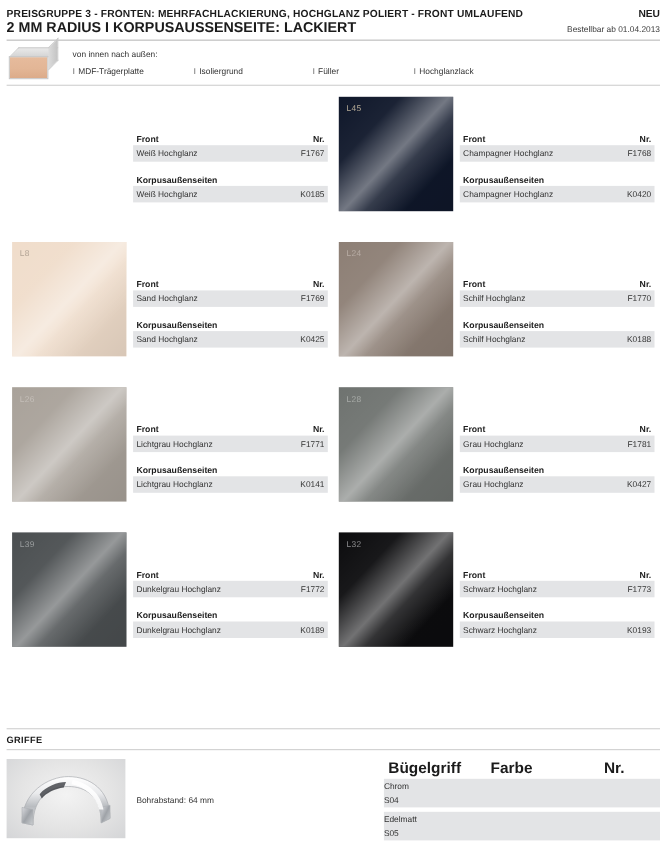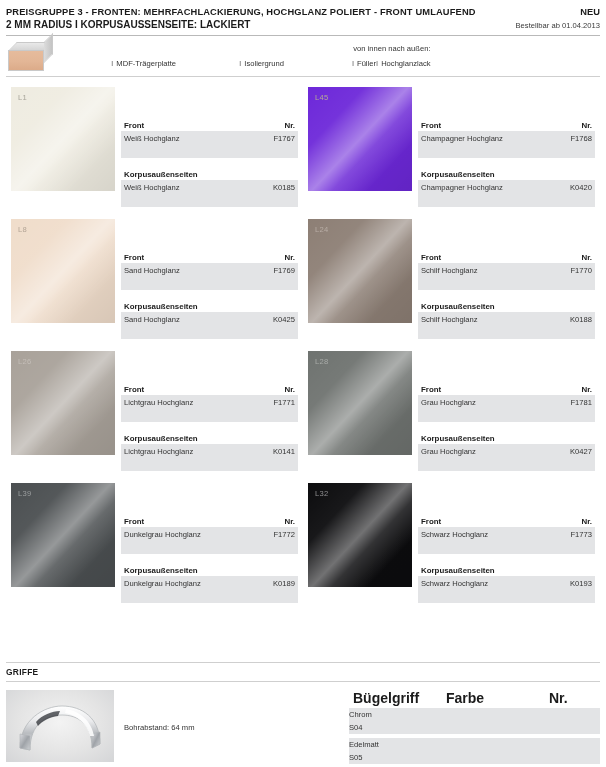--- a/index.html
+++ b/index.html
@@ -38,21 +38,21 @@
     background: linear-gradient(to bottom,#e9e9e9,#d3d3d3);
     transform: skewX(-45deg); transform-origin: bottom left;
     border: 1px solid #c9c9c9; border-bottom: none;
   }
   .mdf-side {
     position: absolute; left: 36px; top: 0px; width: 9px; height: 21px;
     background: linear-gradient(to right,#dcdcdc,#c4c4c4);
     transform: skewY(-45deg); transform-origin: top left;
     border: 1px solid #c9c9c9; border-left: none;
   }
-  .buildup-text { margin-left: 12px; padding-top: 1px; text-align: right; }
+  .buildup-text { margin-left: 12px; padding-top: 1px; }
   .buildup-caption { font-size: 7.6px; color: #333; line-height: 11px; }
   .layers { display: flex; margin-top: 5px; }
   .layer { font-size: 7.6px; color: #333; white-space: nowrap; }
   .layer .bar { color: #9a9a9a; margin-right: 3px; font-weight: bold; }
   .layer:nth-child(1) { width: 110px; }
   .layer:nth-child(2) { width: 108px; }
   .layer:nth-child(3) { width: 92px; }
 
   
   .grid { margin-top: 6px; }
@@ -86,21 +86,21 @@
   }
 
   .spec { position: absolute; left: 115px; top: 38px; width: 177px; }
   .spec-head {
     display: flex; justify-content: space-between;
     font-size: 7.9px; font-weight: bold; color: #1b1b1b; padding: 0 3px 1px 3px;
   }
   .spec-row {
     display: flex; justify-content: space-between;
     background: #e3e4e6; font-size: 7.6px; color: #333;
-    padding: 2px 3px 14px 3px; line-height: 11px;
+    padding: 2px 3px 2px 3px; line-height: 11px;
   }
   .spec-gap { height: 12px; }
 
   
   .griffe { position: absolute; left: 6px; right: 6px; top: 662px; }
   .griffe-title {
     font-size: 8.4px; font-weight: bold; color: #1b1b1b;
     letter-spacing: 0.3px; padding-bottom: 4px;
   }
   .griffe-body { display: flex; padding-top: 8px; }
@@ -125,21 +125,21 @@
 <body>
 
 <div class="page">
 
   <div class="header">
     <div class="header-row">
       <div class="hdr-title">PREISGRUPPE 3 - FRONTEN: MEHRFACHLACKIERUNG, HOCHGLANZ POLIERT - FRONT UMLAUFEND</div>
       <div class="hdr-neu">NEU</div>
     </div>
     <div class="header-row">
-      <div class="hdr-sub" style="font-weight:bold;font-size:10px;color:#1b1b1b;">2 MM RADIUS I KORPUSAUSSENSEITE: LACKIERT</div>
+      <div class="hdr-sub" style="font-weight:bold;font-size:13px;color:#1b1b1b;">2 MM RADIUS I KORPUSAUSSENSEITE: LACKIERT</div>
       <div class="hdr-sub">Bestellbar ab 01.04.2013</div>
     </div>
     <div class="rule"></div>
   </div>
 
   <div class="buildup">
     <div class="mdf-block">
       <div class="mdf-top"></div>
       <div class="mdf-side"></div>
       <div class="mdf-front"></div>
@@ -160,25 +160,20 @@
           <span class="bar">I</span><span>Hochglanzlack</span>
         </div>
       </div>
     </div>
   </div>
   <div class="rule-thin"></div>
 
   <div class="grid" id="swatch-grid">
       <div class="grid-row">
         <div class="cell">
-          <div class="swatch" style="background:#efece1">
-            <div class="shade"></div>
-            <div class="gloss"></div>
-            <div class="swatch-code" style="color:#a8a59a">L1</div>
-          </div>
           <div class="spec">
             <div class="spec-head">
               <span>Front</span>
               <span>Nr.</span>
             </div>
             <div class="spec-row">
               <span>Weiß Hochglanz</span>
               <span>F1767</span>
             </div>
             <div class="spec-gap"></div>
@@ -186,21 +181,21 @@
               <span>Korpusaußenseiten</span>
               <span></span>
             </div>
             <div class="spec-row">
               <span>Weiß Hochglanz</span>
               <span>K0185</span>
             </div>
           </div>
         </div>
         <div class="cell">
-          <div class="swatch" style="background:#6d28d9">
+          <div class="swatch" style="background:#0f172a">
             <div class="shade"></div>
             <div class="gloss"></div>
             <div class="swatch-code" style="color:#b5aa96">L45</div>
           </div>
           <div class="spec">
             <div class="spec-head">
               <span>Front</span>
               <span>Nr.</span>
             </div>
             <div class="spec-row">

